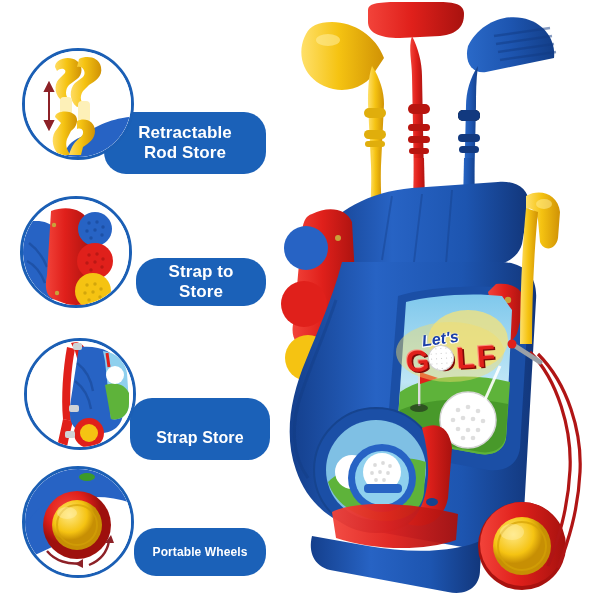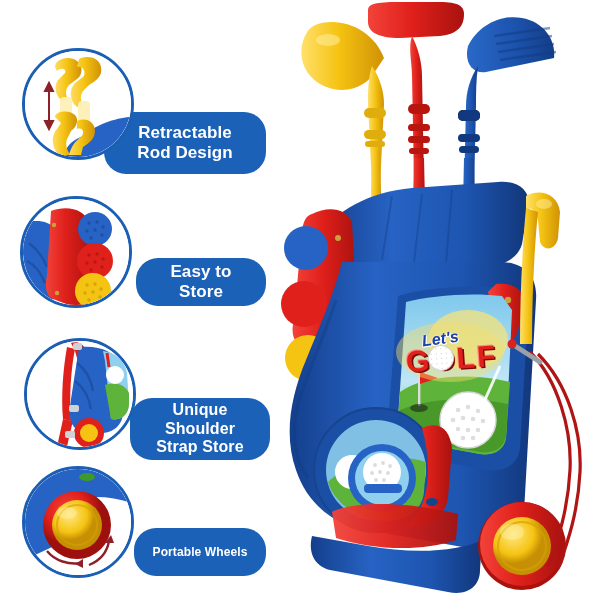--- a/index.html
+++ b/index.html
@@ -267,21 +267,21 @@
     <div style="position:absolute;left:156px;top:345px;width:24px;height:24px;border-radius:50%;
                 background:#ffffff;border:1.5px solid #d0d0d0;
                 background-image:radial-gradient(#c9c9c9 26%, transparent 27%);
                 background-size:5px 5px;transform:rotate(-4deg);"></div>
   </div>
 
   <div class="feature">
     <div class="f-pill" style="left:104px;top:112px;width:162px;height:62px;">
       <span style="font-size:17px;">
         <span>Retractable</span><br>
-        <span>Rod Design</span>
+        <span>Rod Store</span>
       </span>
     </div>
 
     <div class="f-circle" style="left:22px;top:48px;width:106px;height:106px;">
       <svg width="106" height="106" viewBox="0 0 106 106">
         <defs>
           <linearGradient id="rodY" x1="0" y1="0" x2="1" y2="0">
             <stop offset="0%" stop-color="#FFDC62"></stop>
             <stop offset="45%" stop-color="#F5C312"></stop>
             <stop offset="100%" stop-color="#D09205"></stop>
@@ -311,21 +311,21 @@
           <path d="M24 32 L20 40 L28 40 Z"></path>
           <path d="M24 78 L20 70 L28 70 Z"></path>
         </g>
       </svg>
     </div>
   </div>
 
   <div class="feature">
     <div class="f-pill" style="left:136px;top:258px;width:130px;height:48px;">
       <span style="font-size:17px;">
-        <span>Easy to Store</span>
+        <span>Strap to Store</span>
       </span>
     </div>
 
     <div class="f-circle" style="left:20px;top:196px;width:106px;height:106px;">
       <svg width="106" height="106" viewBox="0 0 106 106">
         <defs>
           <linearGradient id="railR" x1="0" y1="0" x2="1" y2="0">
             <stop offset="0%" stop-color="#F2433A"></stop>
             <stop offset="40%" stop-color="#E0201B"></stop>
             <stop offset="100%" stop-color="#A8120F"></stop>
@@ -378,21 +378,21 @@
             <circle cx="66" cy="101" r="1.7"></circle>
           </g>
         </g>
       </svg>
     </div>
   </div>
 
   <div class="feature">
     <div class="f-pill" style="left:130px;top:398px;width:140px;height:62px;">
       <span style="font-size:16px;">
-        <span>Unique Shoulder</span><br>
+        <br>
         <span>Strap Store</span>
       </span>
     </div>
 
     <div class="f-circle" style="left:24px;top:338px;width:106px;height:106px;">
       <svg width="106" height="106" viewBox="0 0 106 106">
         <rect x="0" y="0" width="106" height="106" fill="#ffffff"></rect>
 
         <path d="M44 2 C50 0 56 2 58 8 L62 22 L52 24 L48 10 Z" fill="#E0201B"></path>
         <path d="M40 6 C36 28 34 56 36 78 L44 80 C42 56 44 28 48 8 Z" fill="#E0201B"></path>

